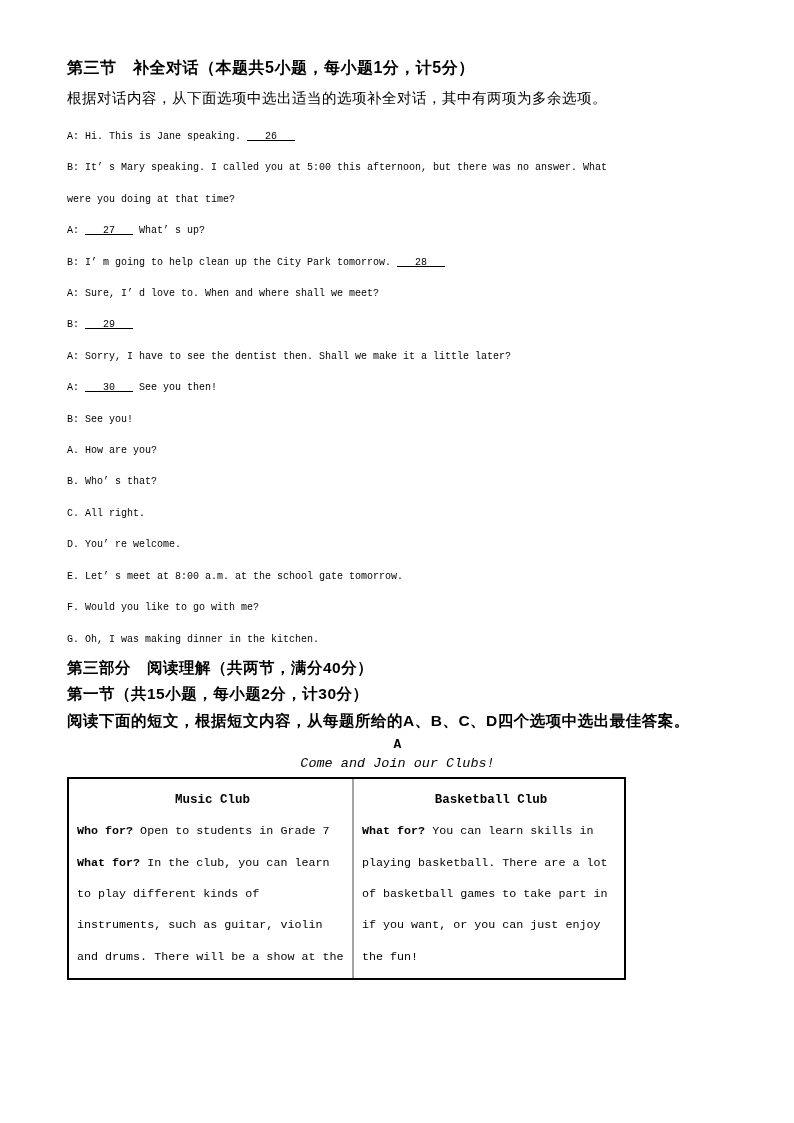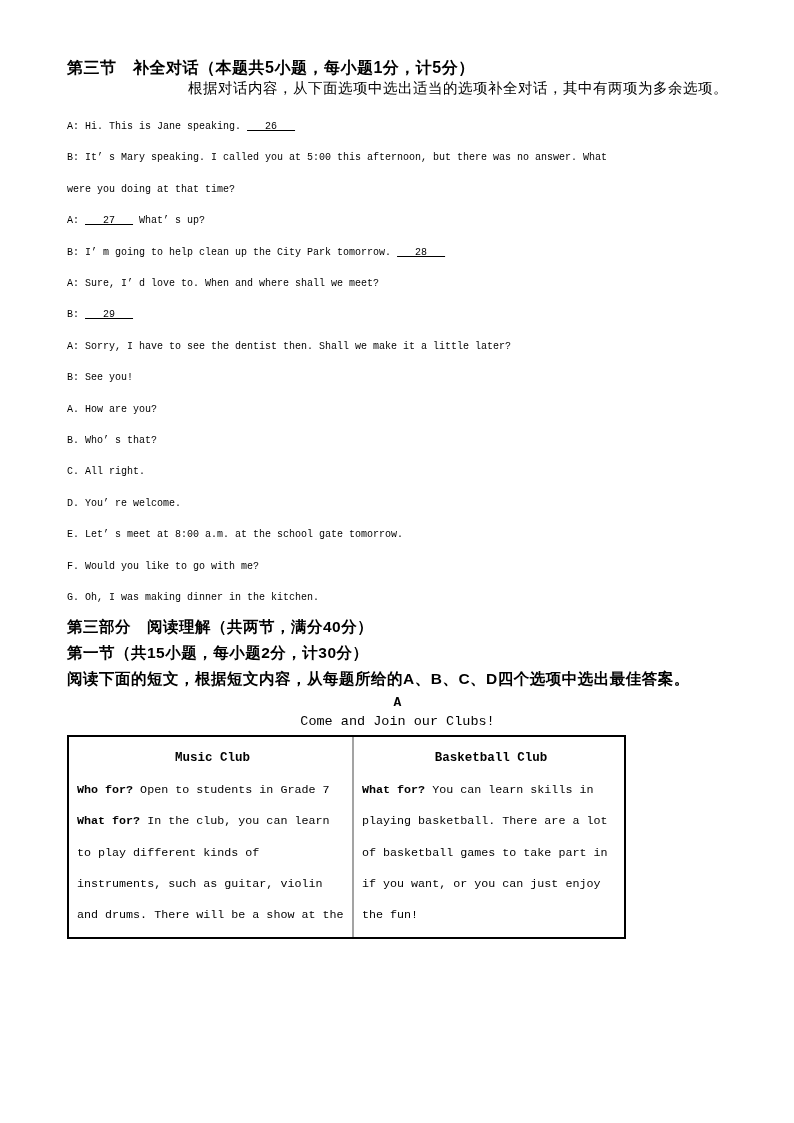--- a/index.html
+++ b/index.html
@@ -18,22 +18,22 @@
     font-weight: bold;
     font-size: 16px;
     line-height: 21px;
     letter-spacing: 0.5px;
   }
   .cn-regular {
     font-family: "Liberation Sans", sans-serif;
     font-weight: normal;
     font-size: 14.5px;
     line-height: 20px;
+    margin-top: 10px;
     letter-spacing: 0.5px;
-    text-align: right;
   }
   .cn-bold2 {
     font-family: "Liberation Sans", sans-serif;
     font-weight: bold;
     font-size: 15.5px;
     line-height: 26.3px;
     letter-spacing: 0.5px;
   }
   .mono-lines { margin: 0; }
   .mono-lines .tline {
@@ -47,20 +47,21 @@
   .passage-label {
     text-align: center;
     font-family: "Liberation Mono", "DejaVu Sans Mono", monospace;
     font-weight: bold;
     font-size: 13px;
     line-height: 22px;
   }
   .passage-title {
     text-align: center;
     font-family: "Liberation Mono", "DejaVu Sans Mono", monospace;
+    font-style: italic;
     font-size: 13.5px;
     line-height: 16px;
   }
   .clubs {
     margin-top: 5px;
     width: 559px;
     box-sizing: border-box;
     border: 2px solid #000;
     display: flex;
     align-items: center;
@@ -97,20 +98,21 @@
 
   <div class="mono-lines" id="dialogue">
       <div class="tline">A: Hi. This is Jane speaking. <span class="blank">&nbsp;&nbsp;&nbsp;26&nbsp;&nbsp;&nbsp;</span></div>
       <div class="tline">B: It’ s Mary speaking. I called you at 5:00 this afternoon, but there was no answer. What</div>
       <div class="tline">were you doing at that time?</div>
       <div class="tline">A: <span class="blank">&nbsp;&nbsp;&nbsp;27&nbsp;&nbsp;&nbsp;</span> What’ s up?</div>
       <div class="tline">B: I’ m going to help clean up the City Park tomorrow. <span class="blank">&nbsp;&nbsp;&nbsp;28&nbsp;&nbsp;&nbsp;</span></div>
       <div class="tline">A: Sure, I’ d love to. When and where shall we meet?</div>
       <div class="tline">B: <span class="blank">&nbsp;&nbsp;&nbsp;29&nbsp;&nbsp;&nbsp;</span></div>
       <div class="tline">A: Sorry, I have to see the dentist then. Shall we make it a little later?</div>
+      <div class="tline">A: <span class="blank">&nbsp;&nbsp;&nbsp;30&nbsp;&nbsp;&nbsp;</span> See you then!</div>
       <div class="tline">B: See you!</div>
     </div>
 
   <div class="mono-lines" id="options">
       <div class="tline">A. How are you?</div>
       <div class="tline">B. Who’ s that?</div>
       <div class="tline">C. All right.</div>
       <div class="tline">D. You’ re welcome.</div>
       <div class="tline">E. Let’ s meet at 8:00 a.m. at the school gate tomorrow.</div>
       <div class="tline">F. Would you like to go with me?</div>

